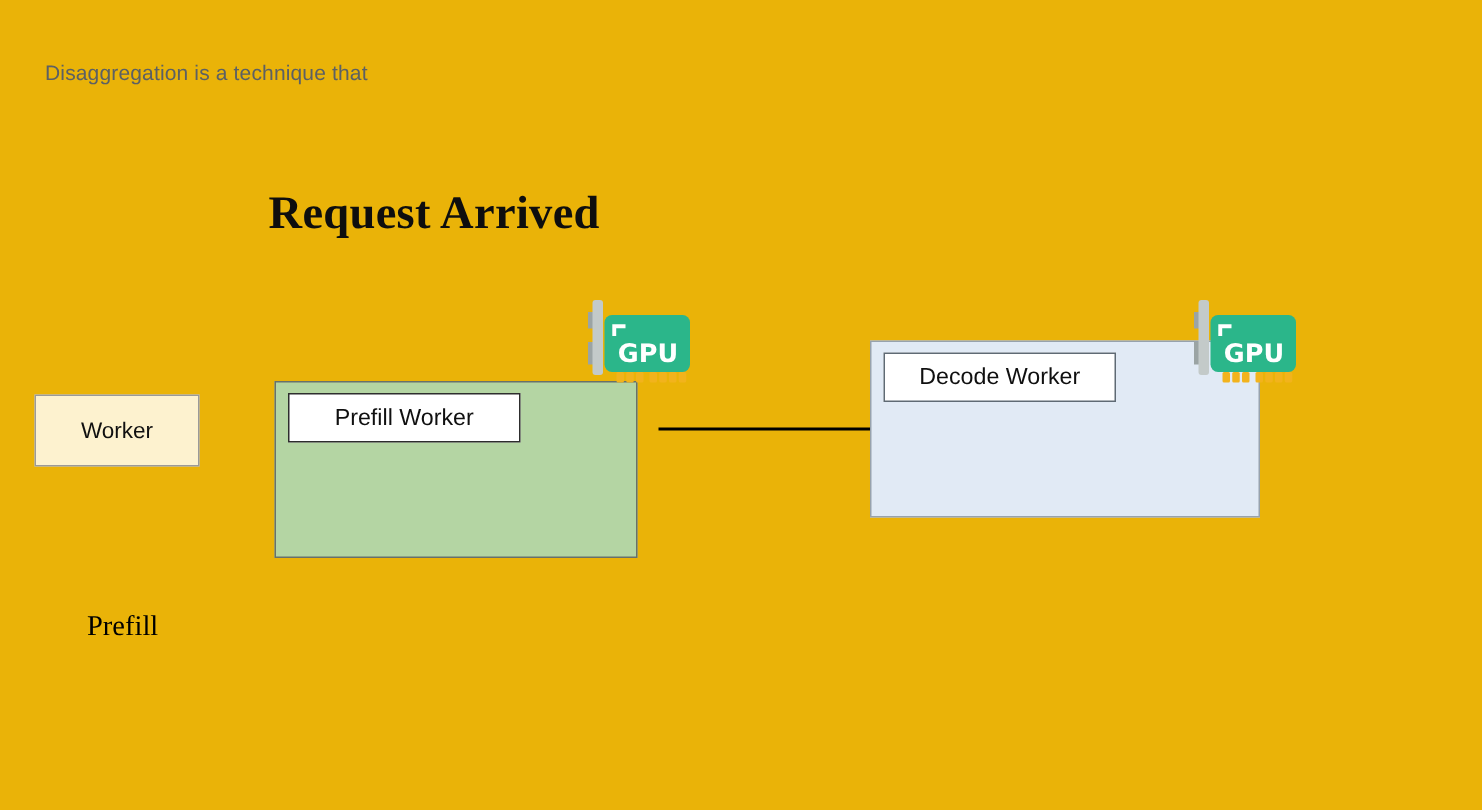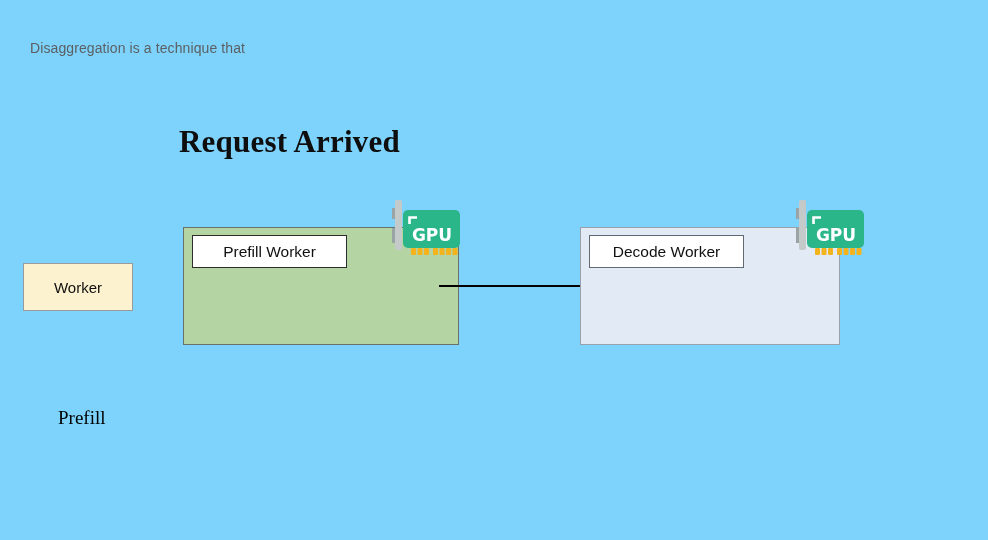--- a/index.html
+++ b/index.html
@@ -5,21 +5,21 @@
   html, body {
     margin: 0;
     padding: 0;
     background: #ffffff;
     font-family: "Liberation Sans", sans-serif;
   }
   .canvas {
     position: relative;
     width: 988px;
     height: 540px;
-    background: #7dd3fc;
+    background: #eab308;
     overflow: hidden;
   }
   .intro-note {
     position: absolute;
     left: 30px;
     top: 40px;
     font-size: 14px;
     color: #5c6064;
     letter-spacing: 0.1px;
   }
@@ -35,23 +35,24 @@
     text-align: center;
   }
   .worker-box {
     position: absolute;
     top: 227px;
     height: 118px;
     box-sizing: border-box;
   }
   .prefill-box {
     left: 183px;
-    width: 276px;
+    width: 242px;
     background: #b4d5a3;
     border: 1px solid #68716a;
+    margin-top: 27px;
   }
   .decode-box {
     left: 580px;
     width: 260px;
     background: #e1eaf5;
     border: 1px solid #97a2ad;
   }
   .worker-label {
     position: absolute;
     left: 8px;

